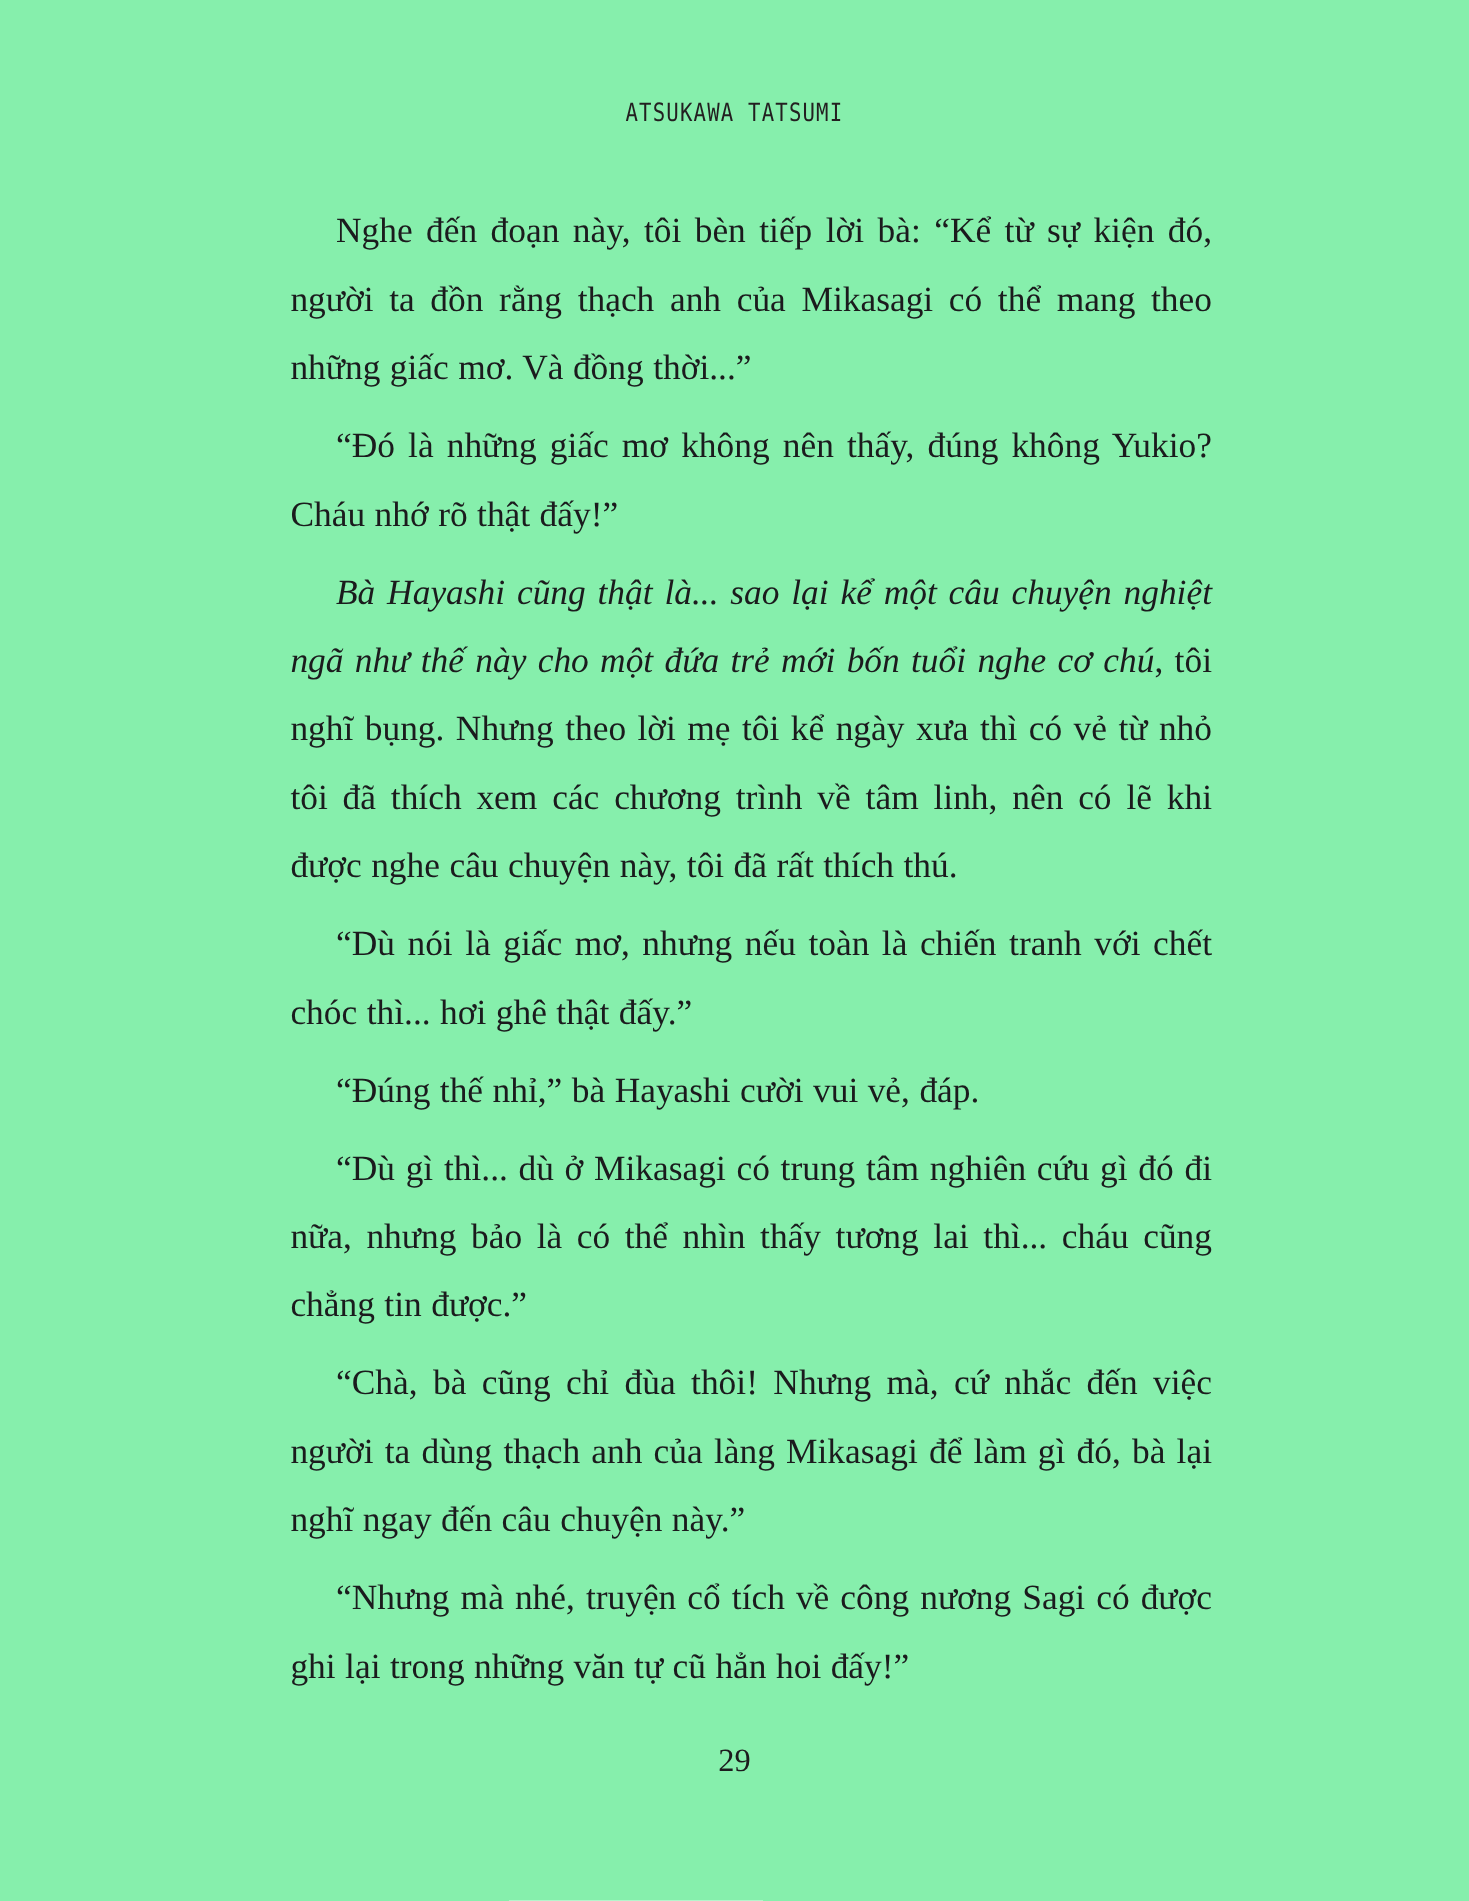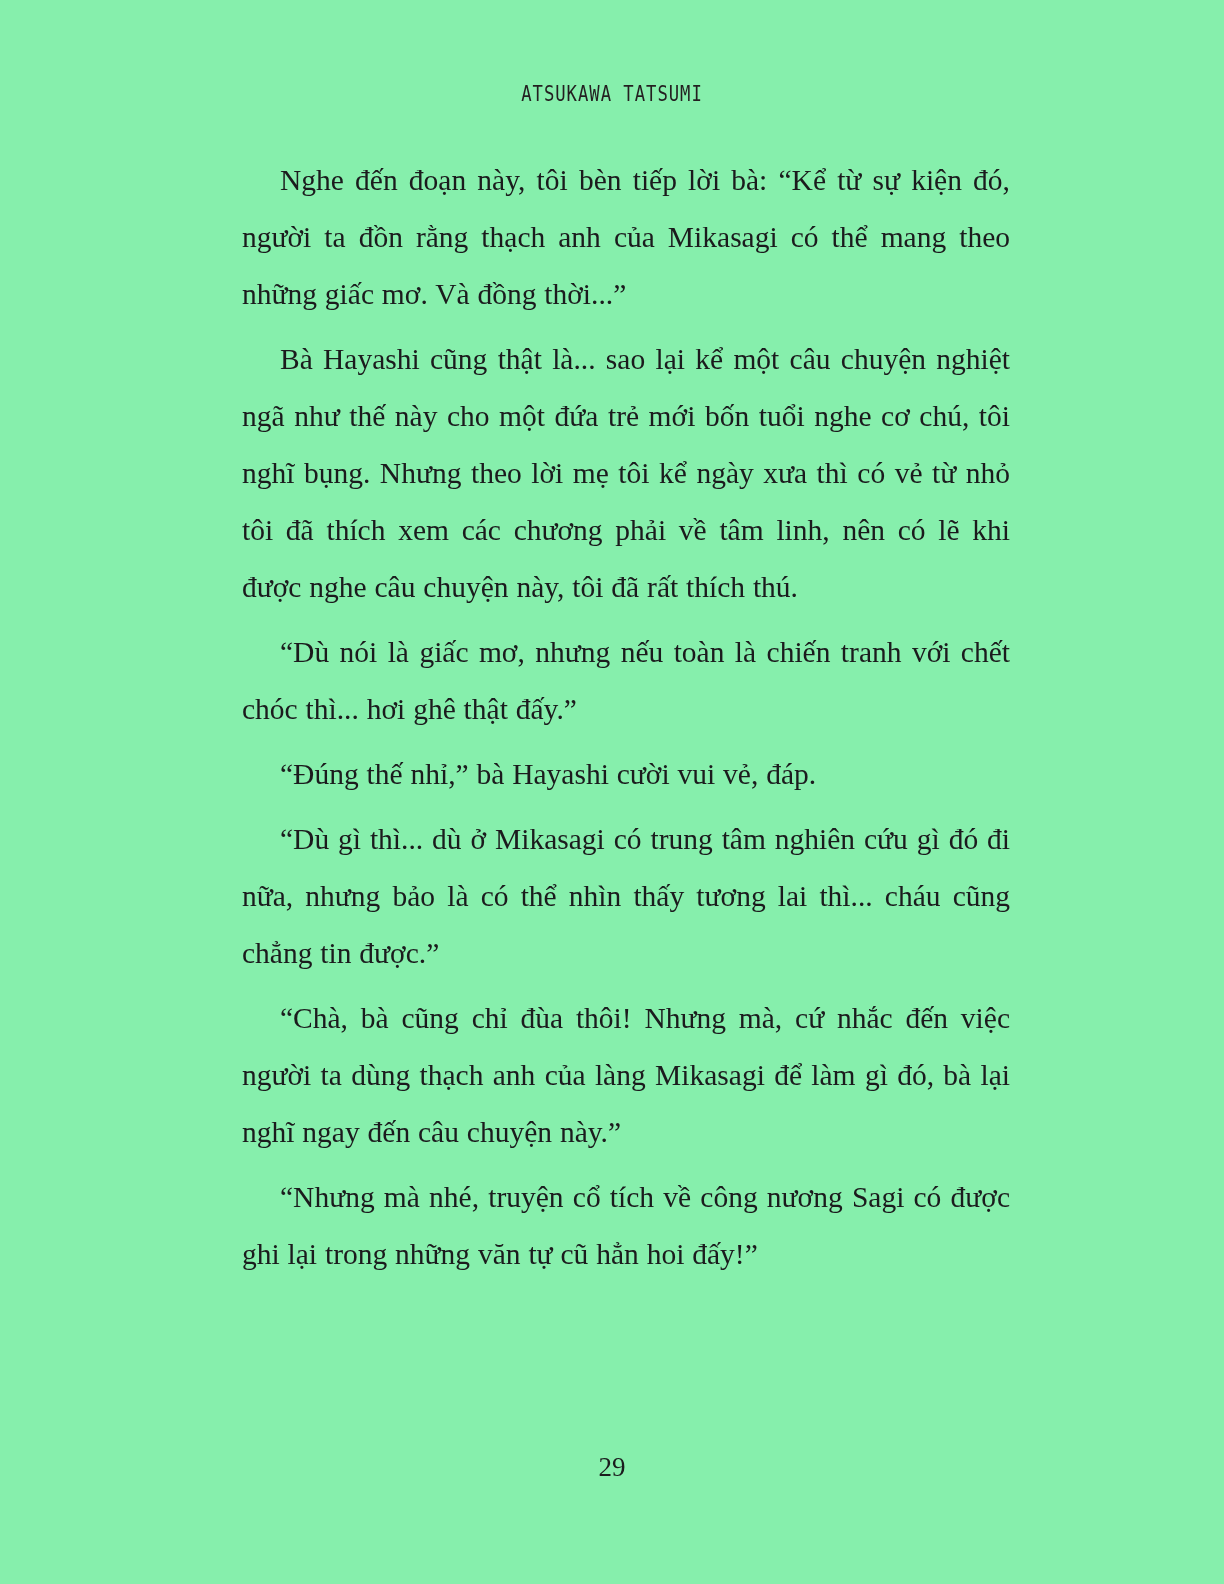--- a/index.html
+++ b/index.html
@@ -31,21 +31,21 @@
     color: #231f20;
     font-variant: small-caps;
     text-transform: uppercase;
     transform: scaleX(0.82);
     transform-origin: center center;
   }
 
   
   .textblock {
     position: absolute;
-    top: 152px;
+    top: 165px;
     left: 242px;
     width: 768px;
   }
 
   .para {
     margin: 0 0 8px 0;
     text-indent: 38px;
     text-align: justify;
     text-justify: inter-word;
     font-family: "Liberation Serif", "DejaVu Serif", serif;
@@ -60,20 +60,21 @@
   .para:last-child {
     margin-bottom: 0;
   }
 
   
   .para.nojust {
     text-align: left;
   }
 
   .thought {
+    font-style: italic;
   }
 
   
   .folio {
     position: absolute;
     top: 1452px;
     left: 0;
     width: 1224px;
     text-align: center;
     font-family: "Liberation Serif", "DejaVu Serif", serif;
@@ -85,22 +86,23 @@
 <body>
 
 <div class="page">
 
   <div class="running-head">Atsukawa Tatsumi</div>
 
   <div class="textblock">
 
     <p class="para">Nghe đến đoạn này, tôi bèn tiếp lời bà: “Kể từ sự kiện đó, người ta đồn rằng thạch anh của Mikasagi có thể mang theo những giấc mơ. Và đồng thời...”</p>
 
+    <p class="para">“Đó là những giấc mơ không nên thấy, đúng không Yukio? Cháu nhớ rõ thật đấy!”</p>
 
-    <p class="para"><span class="thought">Bà Hayashi cũng thật là... sao lại kể một câu chuyện nghiệt ngã như thế này cho một đứa trẻ mới bốn tuổi nghe cơ chú</span><span>, tôi nghĩ bụng. Nhưng theo lời mẹ tôi kể ngày xưa thì có vẻ từ nhỏ tôi đã thích xem các chương phải về tâm linh, nên có lẽ khi được nghe câu chuyện này, tôi đã rất thích thú.</span></p>
+    <p class="para"><span class="thought">Bà Hayashi cũng thật là... sao lại kể một câu chuyện nghiệt ngã như thế này cho một đứa trẻ mới bốn tuổi nghe cơ chú</span><span>, tôi nghĩ bụng. Nhưng theo lời mẹ tôi kể ngày xưa thì có vẻ từ nhỏ tôi đã thích xem các chương trình về tâm linh, nên có lẽ khi được nghe câu chuyện này, tôi đã rất thích thú.</span></p>
 
     <p class="para">“Dù nói là giấc mơ, nhưng nếu toàn là chiến tranh với chết chóc thì... hơi ghê thật đấy.”</p>
 
     <p class="para nojust">“Đúng thế nhỉ,” bà Hayashi cười vui vẻ, đáp.</p>
 
     <p class="para">“Dù gì thì... dù ở Mikasagi có trung tâm nghiên cứu gì đó đi nữa, nhưng bảo là có thể nhìn thấy tương lai thì... cháu cũng chẳng tin được.”</p>
 
     <p class="para">“Chà, bà cũng chỉ đùa thôi! Nhưng mà, cứ nhắc đến việc người ta dùng thạch anh của làng Mikasagi để làm gì đó, bà lại nghĩ ngay đến câu chuyện này.”</p>
 
 

